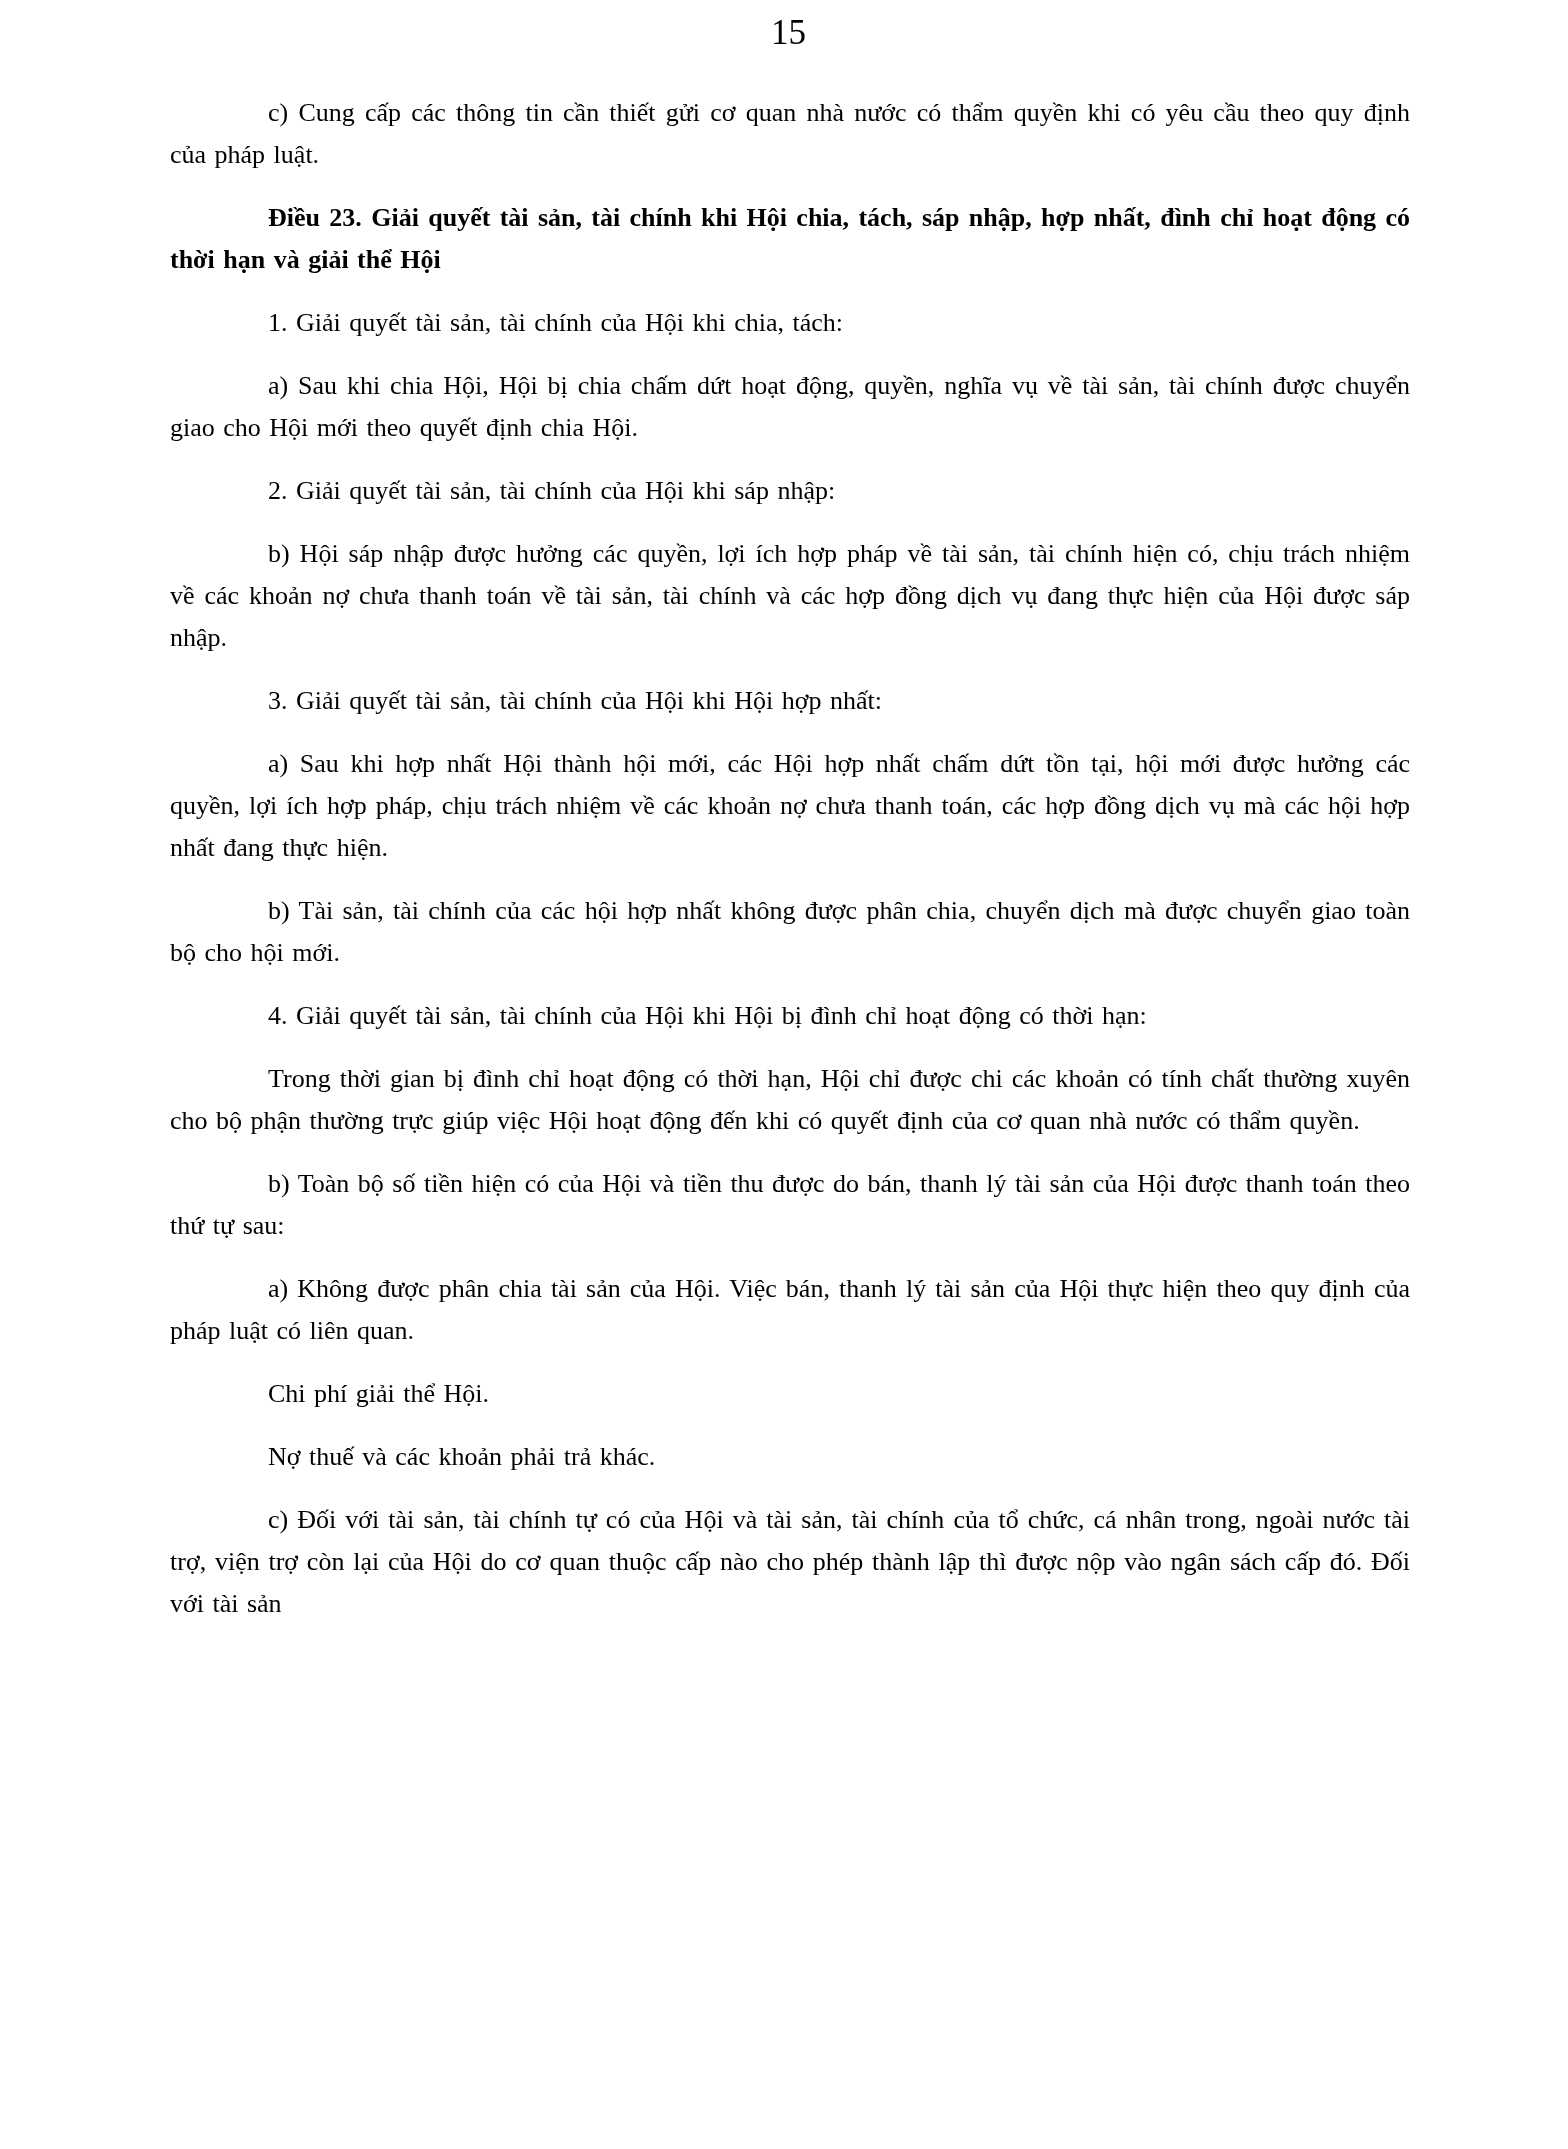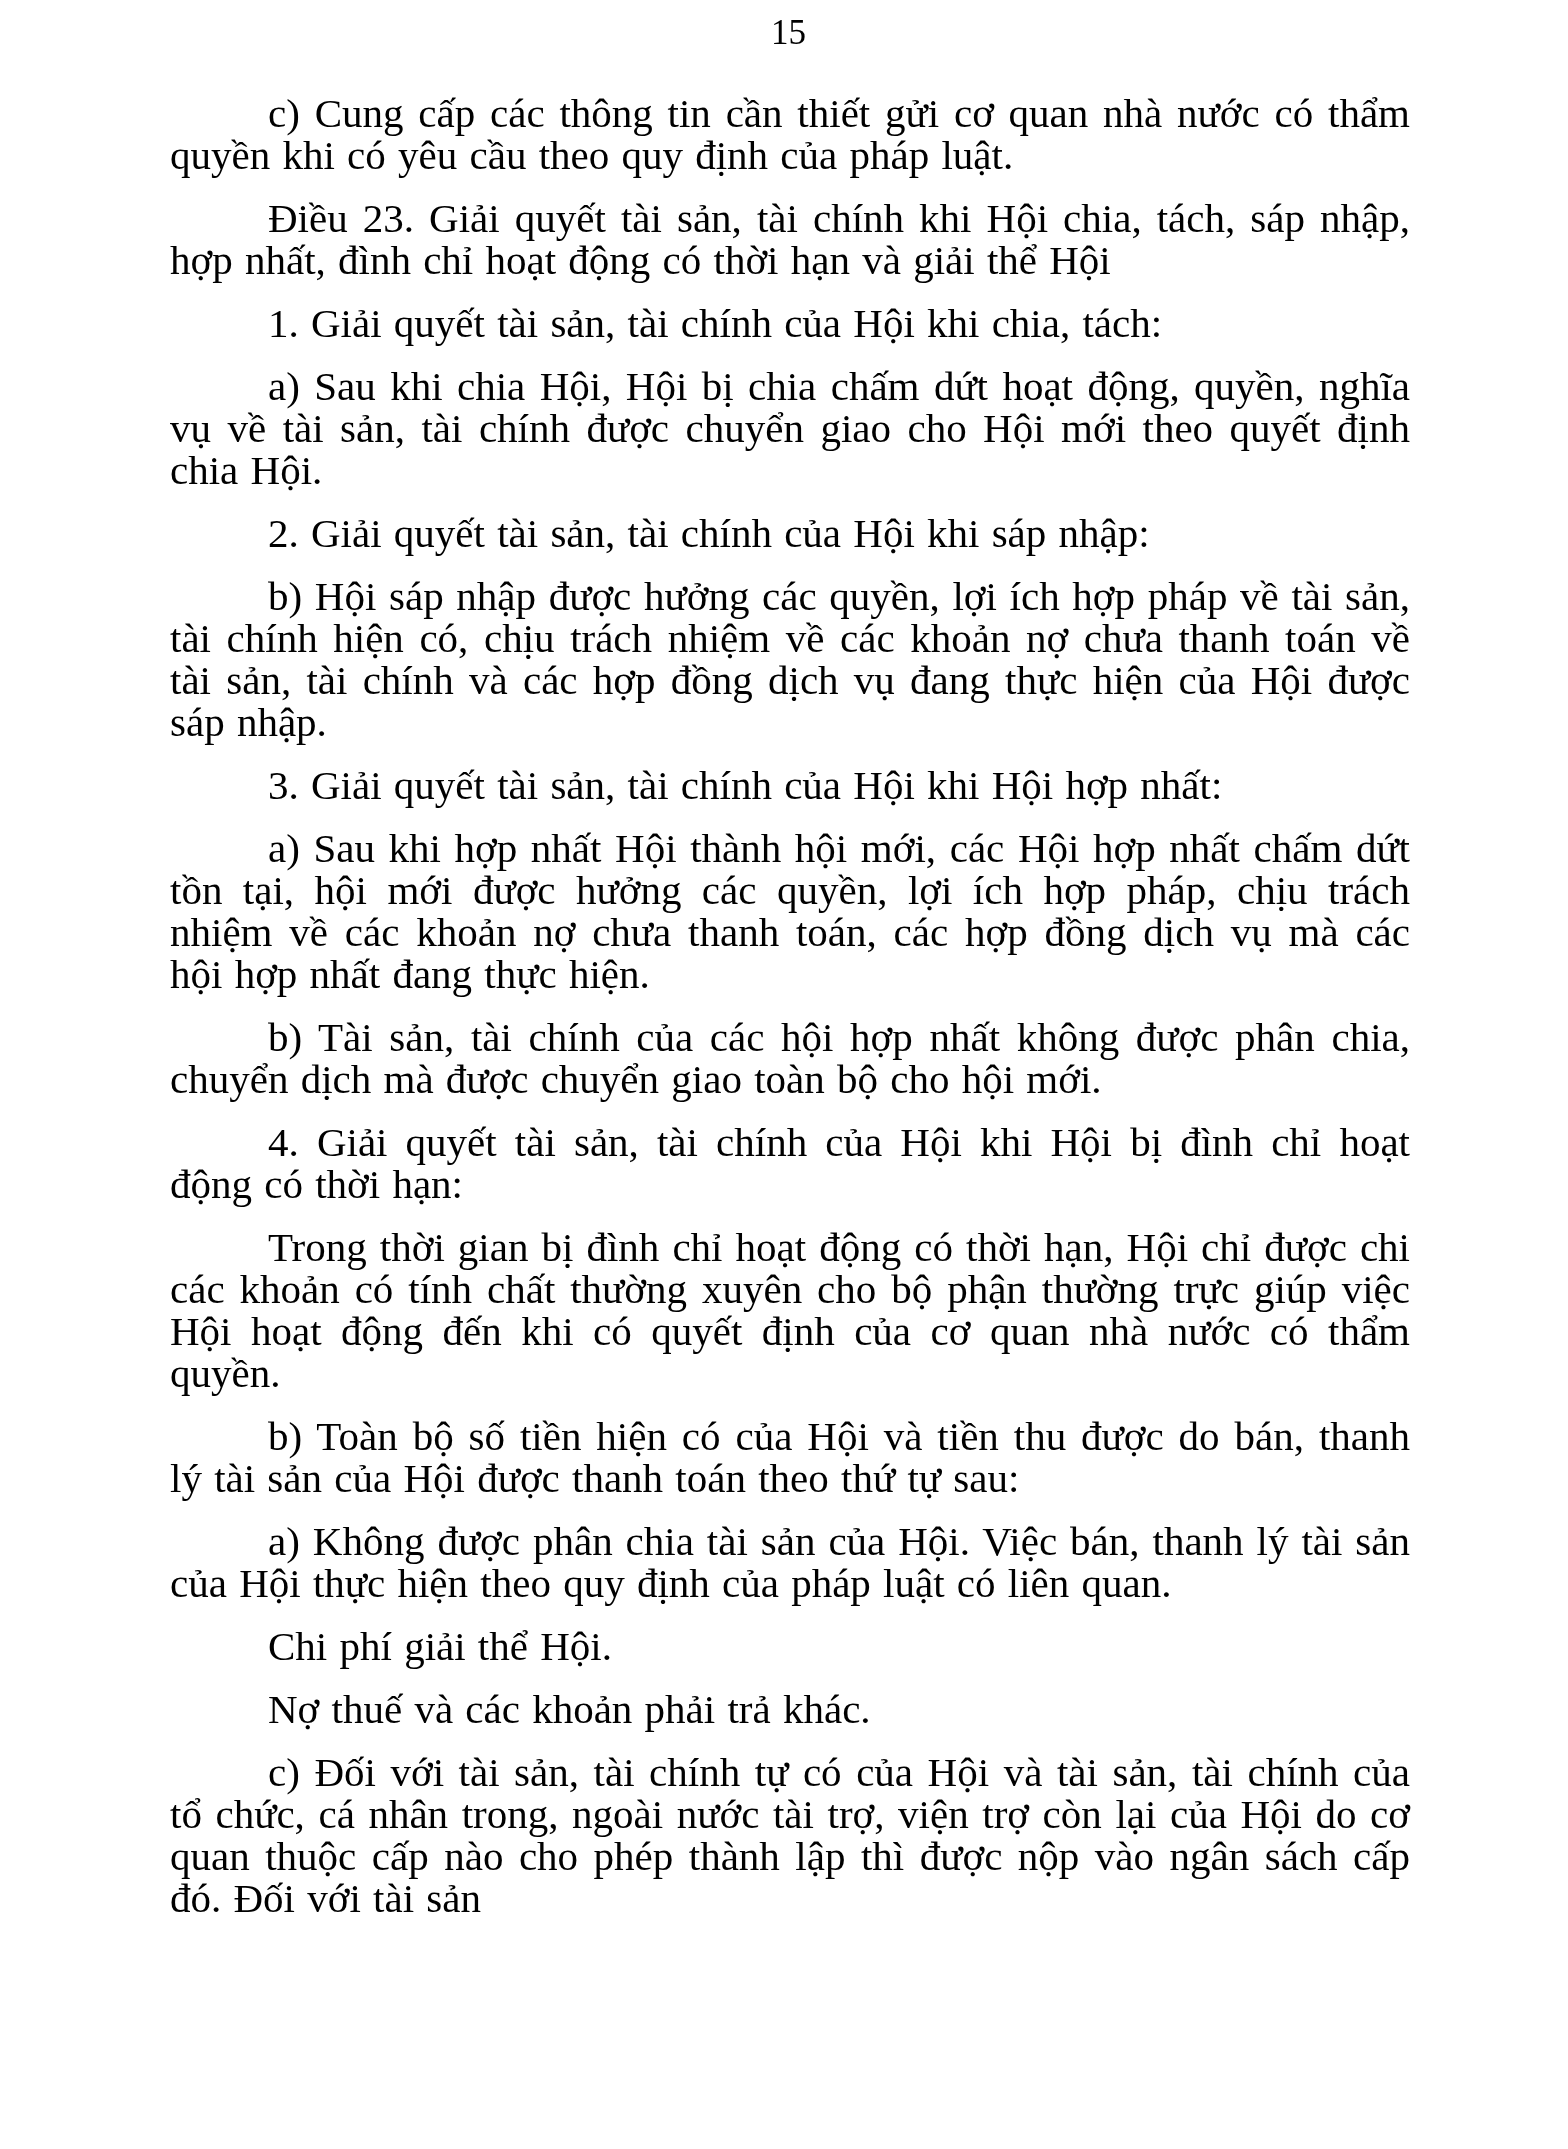--- a/index.html
+++ b/index.html
@@ -22,29 +22,29 @@
     font-size: 35px;
     line-height: 42px;
   }
   .content {
     position: absolute;
     top: 92px;
     left: 152px;
     width: 1258px;
   }
   p.para {
-    font-size: 41px;
+    font-size: 26px;
     line-height: 42px;
     margin: 0 0 21px 0;
     text-align: justify;
     text-indent: 98px;
     word-spacing: 2px;
   }
   p.heading {
-    font-weight: normal;
+    font-weight: bold;
   }
 </style>
 </head>
 <body>
 
 <div class="page">
   <div class="page-number">15</div>
   <div class="content">
     <p class="para">c) Cung cấp các thông tin cần thiết gửi cơ quan nhà nước có thẩm quyền khi có yêu cầu theo quy định của pháp luật.</p>
     <p class="para heading">Điều 23. Giải quyết tài sản, tài chính khi Hội chia, tách, sáp nhập, hợp nhất, đình chỉ hoạt động có thời hạn và giải thể Hội</p>

